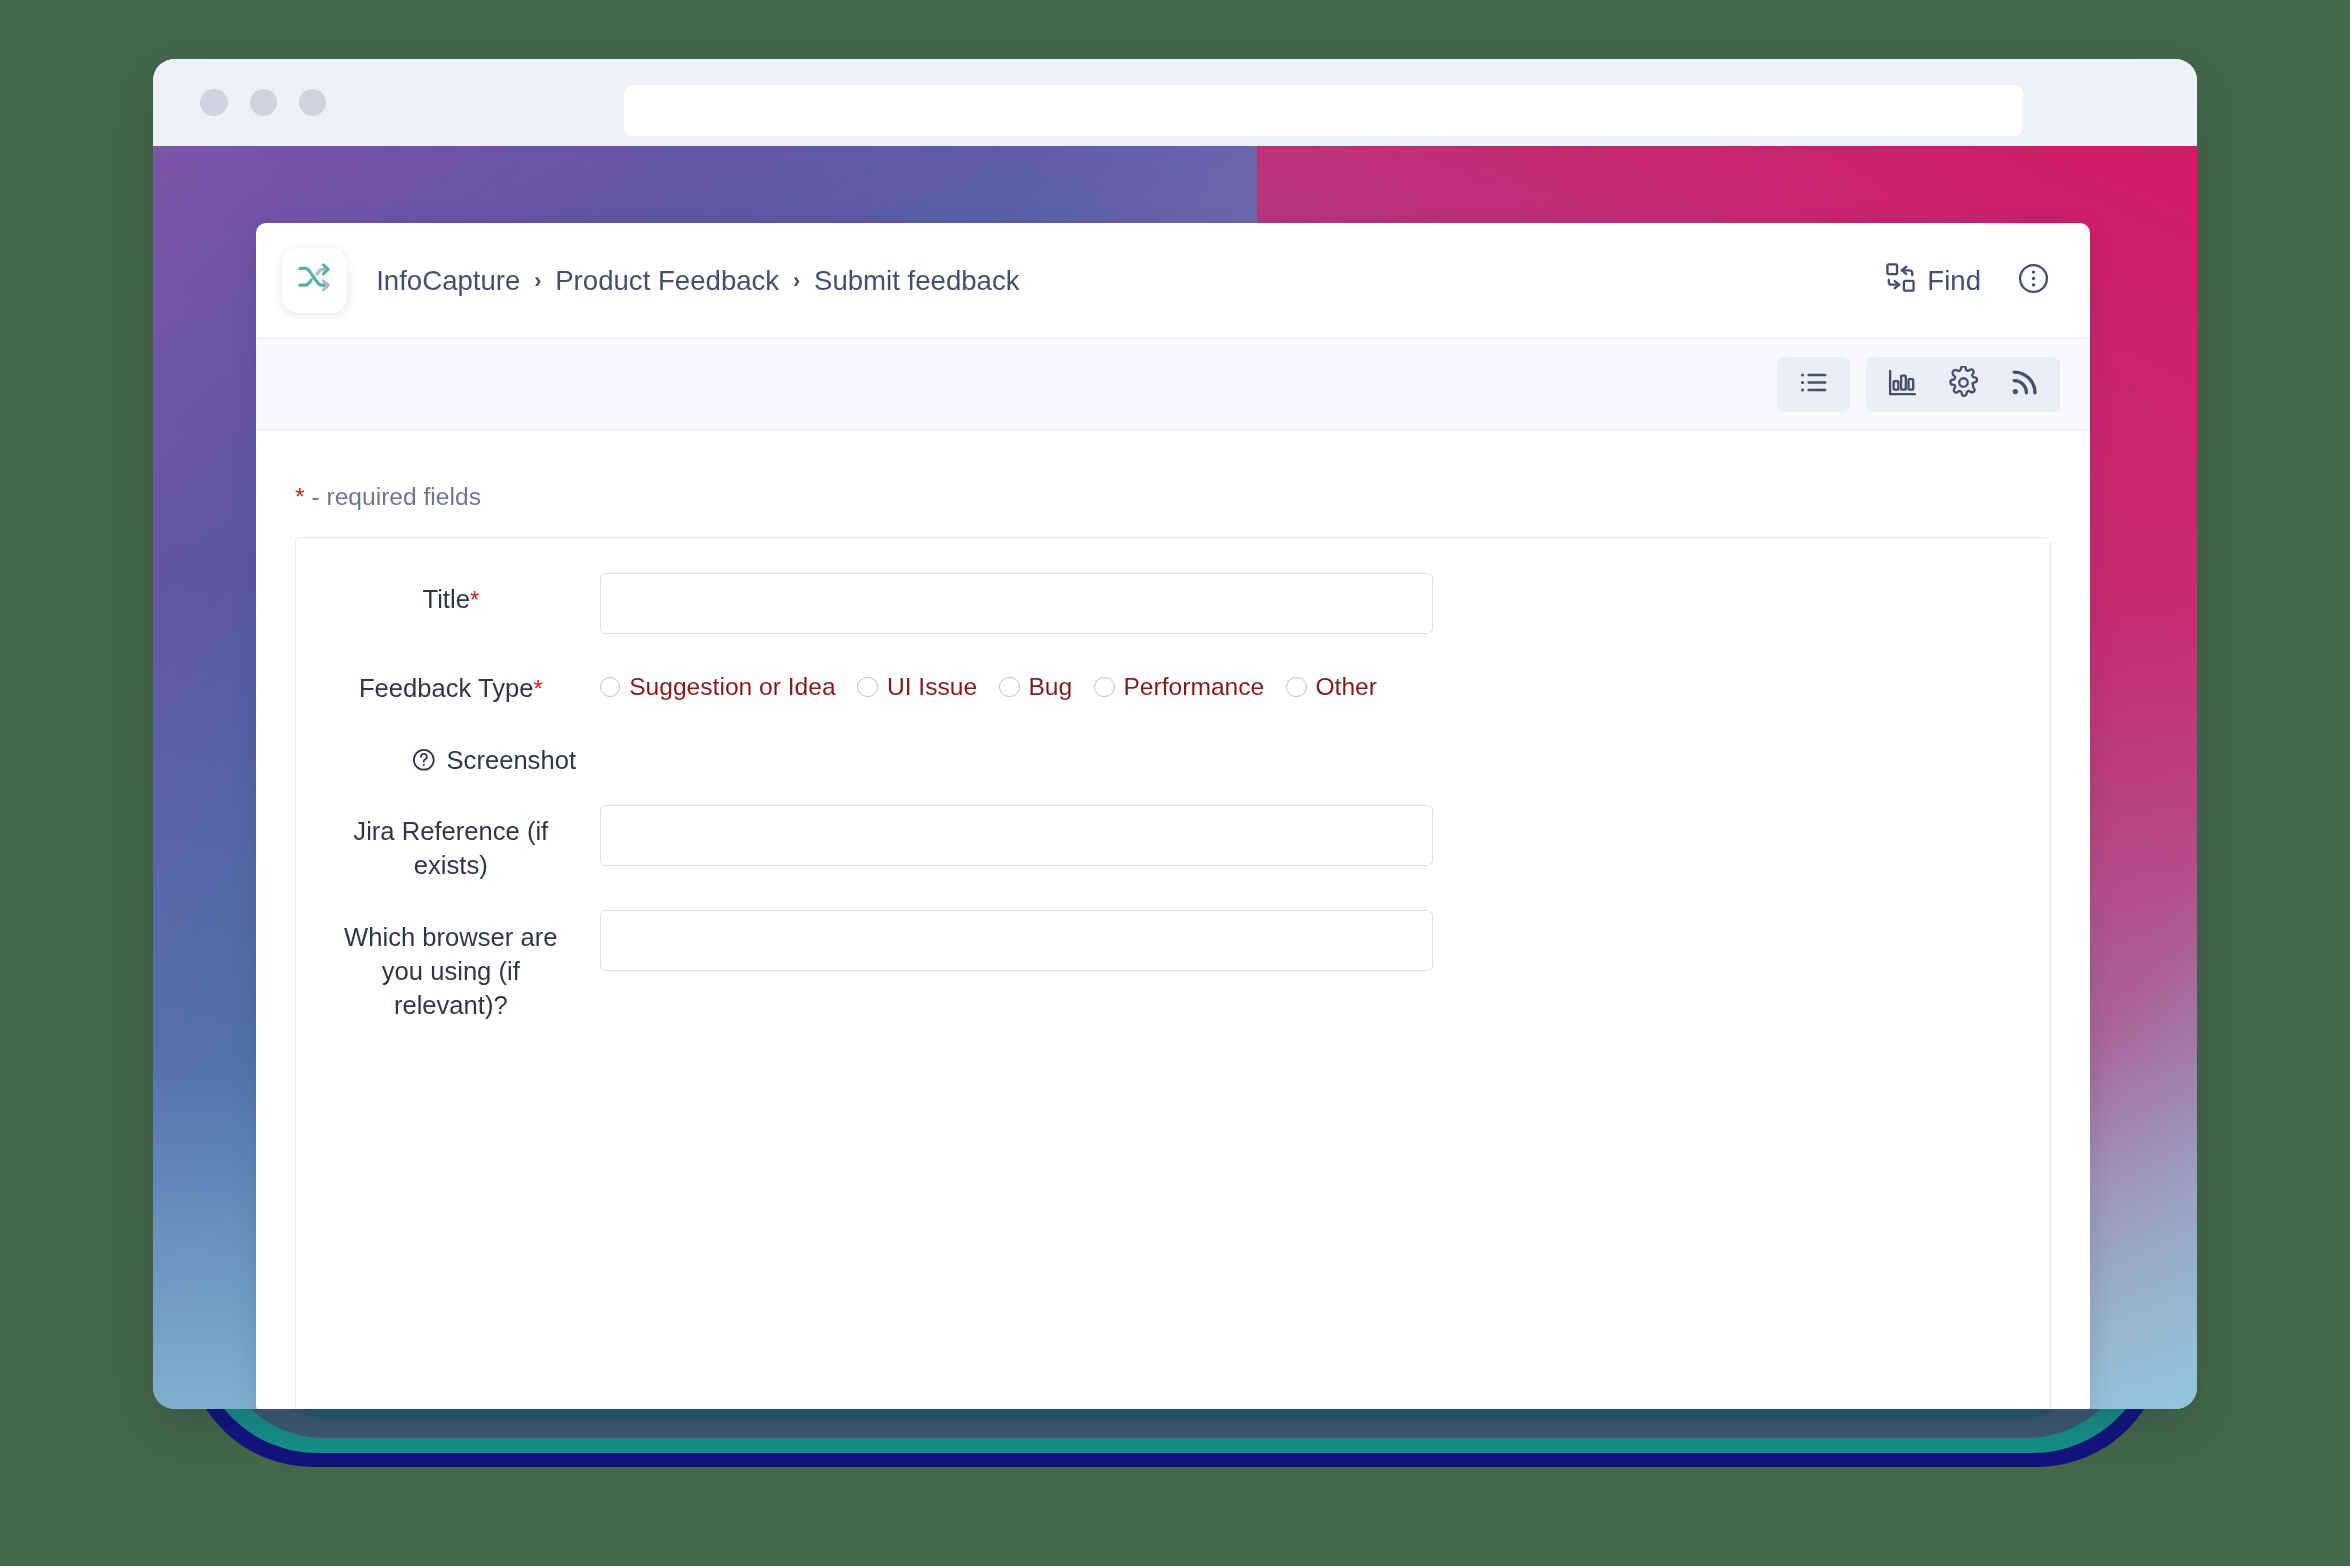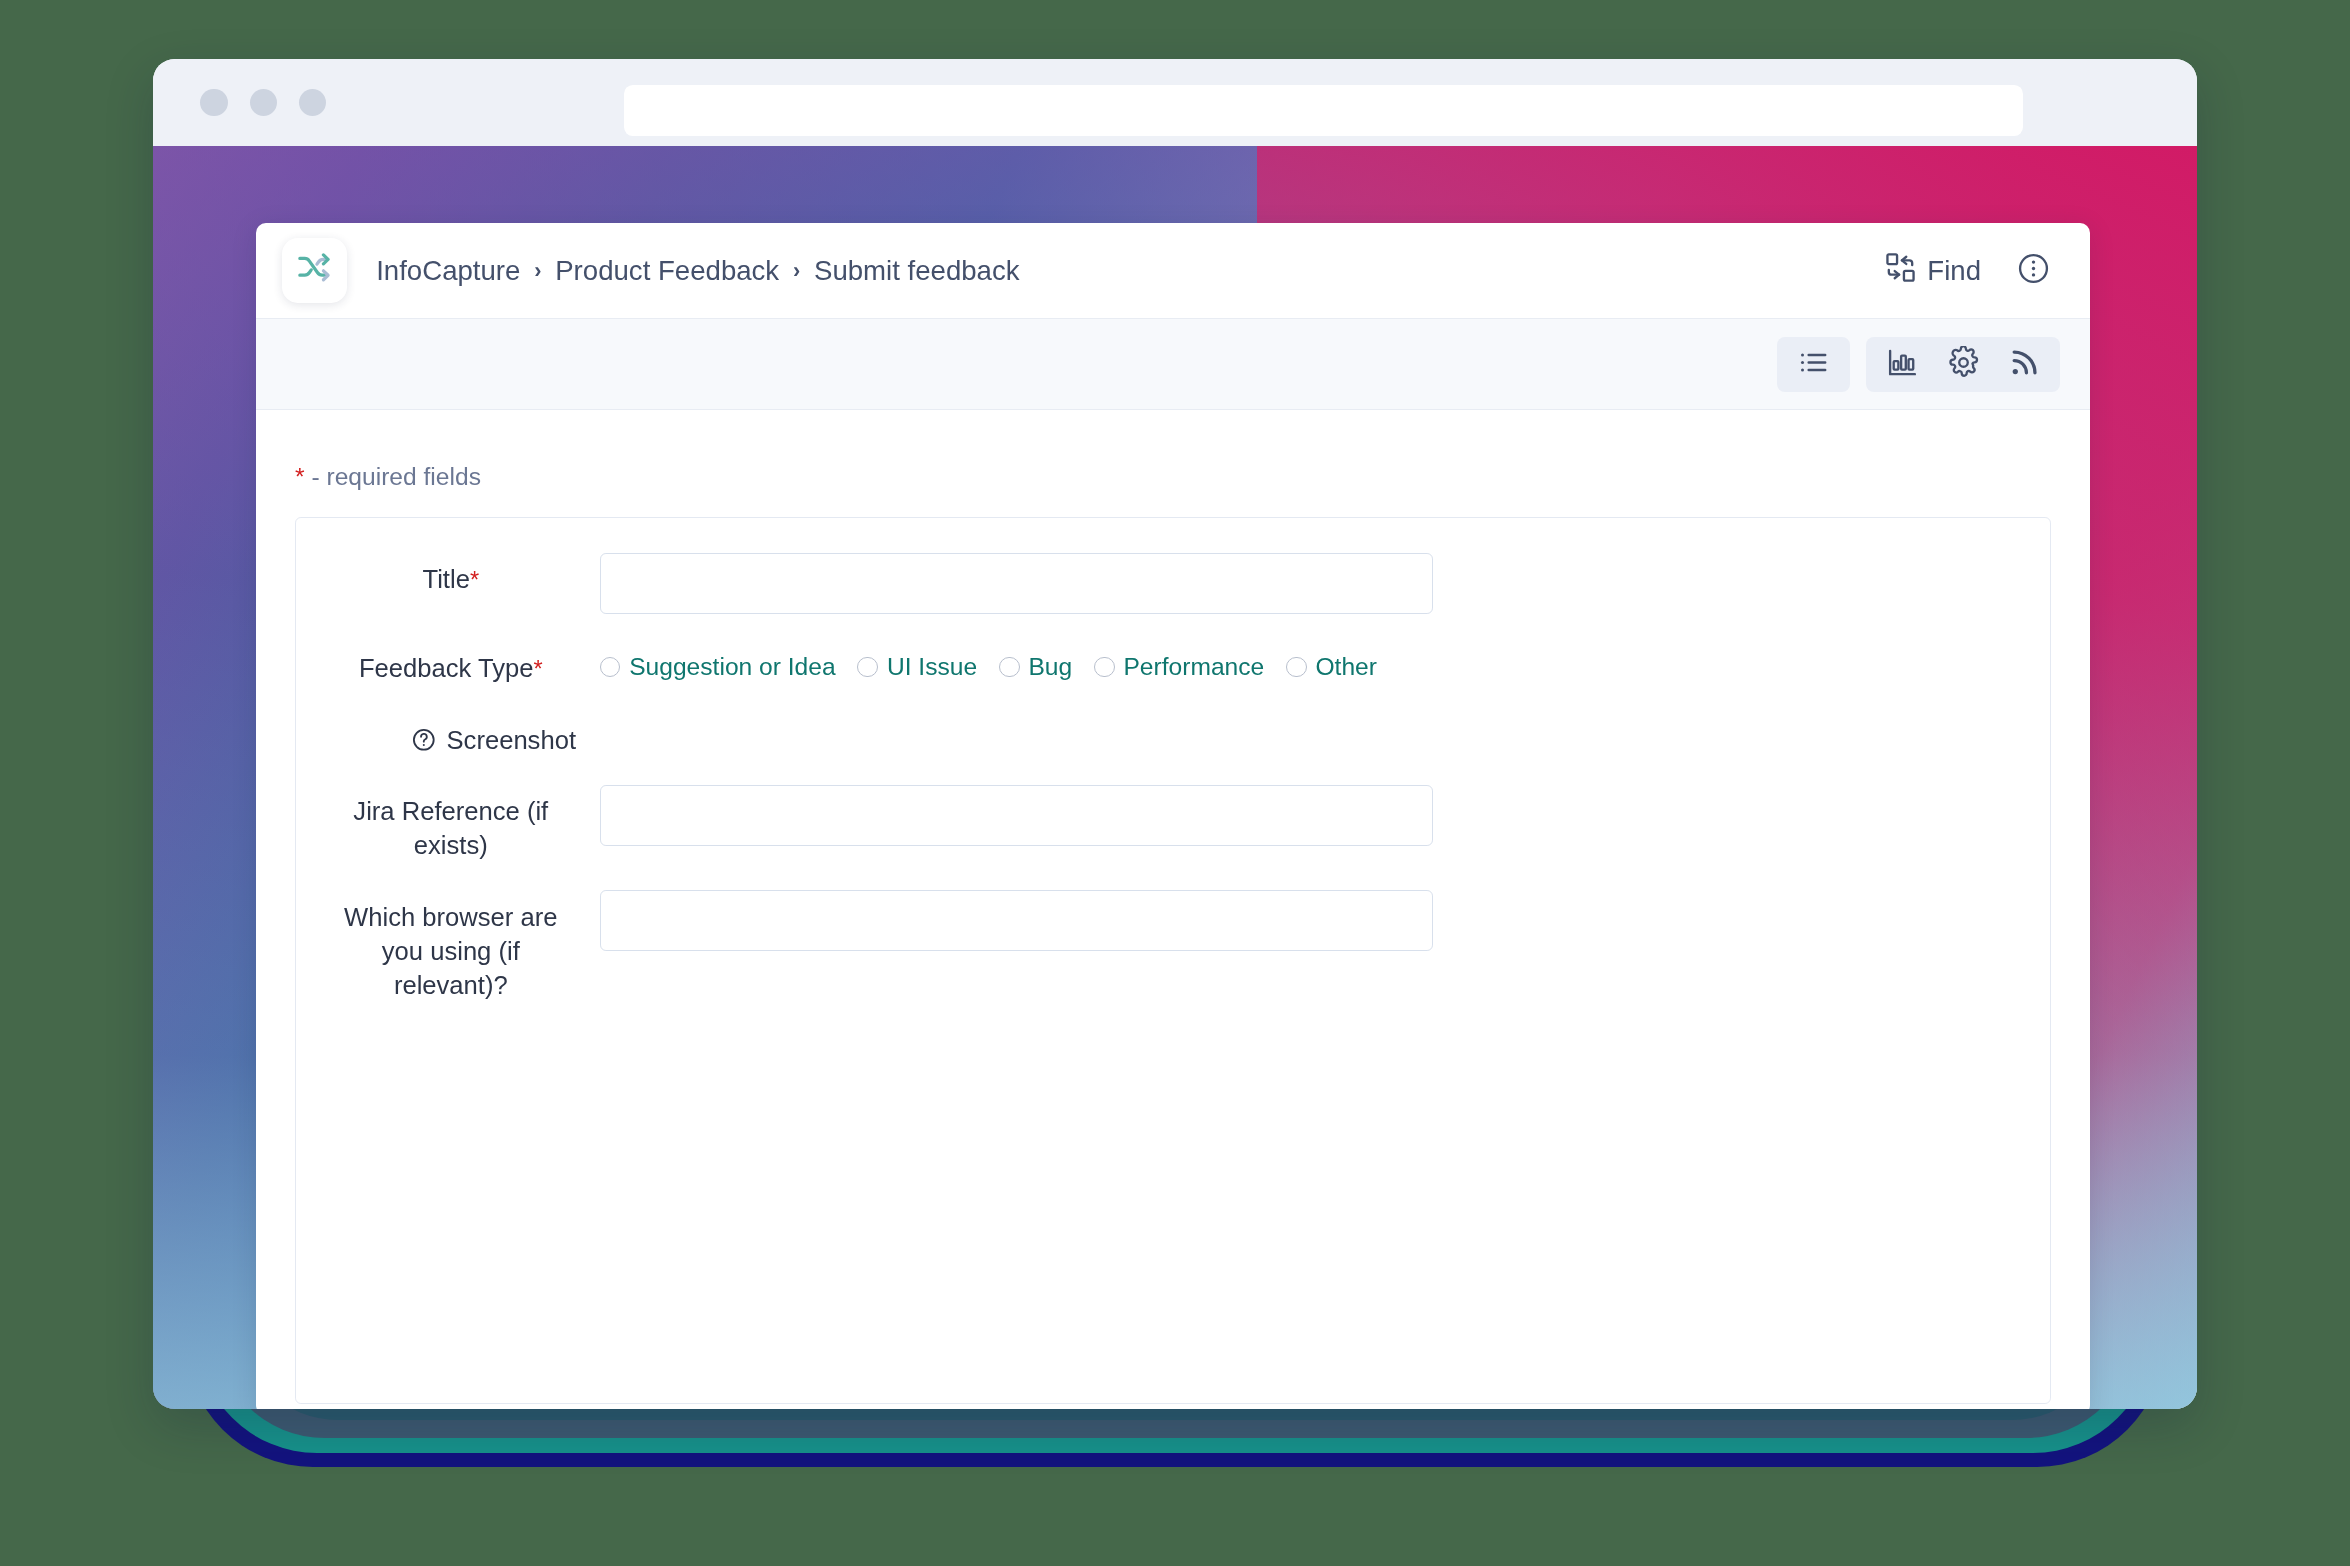--- a/index.html
+++ b/index.html
@@ -123,21 +123,21 @@
     height: 1192px;
     background: #ffffff;
     border-radius: 9.9px;
     box-shadow: 0 5.9px 25.6px rgba(20,30,60,0.13);
     overflow: hidden;
     z-index: 3;
   }
 
   
   .app-header {
-    height: 96px;
+    height: 116px;
     display: flex;
     align-items: center;
     padding: 0 39px 0 25.6px;
     border-bottom: 1px solid #e8ecf3;
   }
   .logo-tile {
     width: 65px; height: 65px;
     border-radius: 15.8px;
     background: #ffffff;
     box-shadow: 0 2px 9.9px rgba(30,40,70,0.12);
@@ -248,21 +248,21 @@
     padding-top: 11.8px;
   }
   .radio-item { display: flex; align-items: center; gap: 8.9px; }
   .radio-dot {
     width: 20.7px; height: 20.7px;
     border-radius: 50%;
     border: 1.5px solid #b8bfcd;
     background: #fff;
     flex: 0 0 auto;
   }
-  .radio-label { font-size: 24.6px; color: #0f766e; white-space: nowrap; }
+  .radio-label { font-size: 24.6px; color: #7f1d1d; white-space: nowrap; }
 
   .native-select {
     width: 217px;
     height: 55px;
     border: 1px solid #bfc6d2;
     border-radius: 6.9px;
     background: linear-gradient(180deg, #ffffff 0%, #f6f6f7 48%, #e9eaec 100%);
     box-shadow: 0 1px 2px rgba(0,0,0,0.08);
     display: flex;
     align-items: center;

